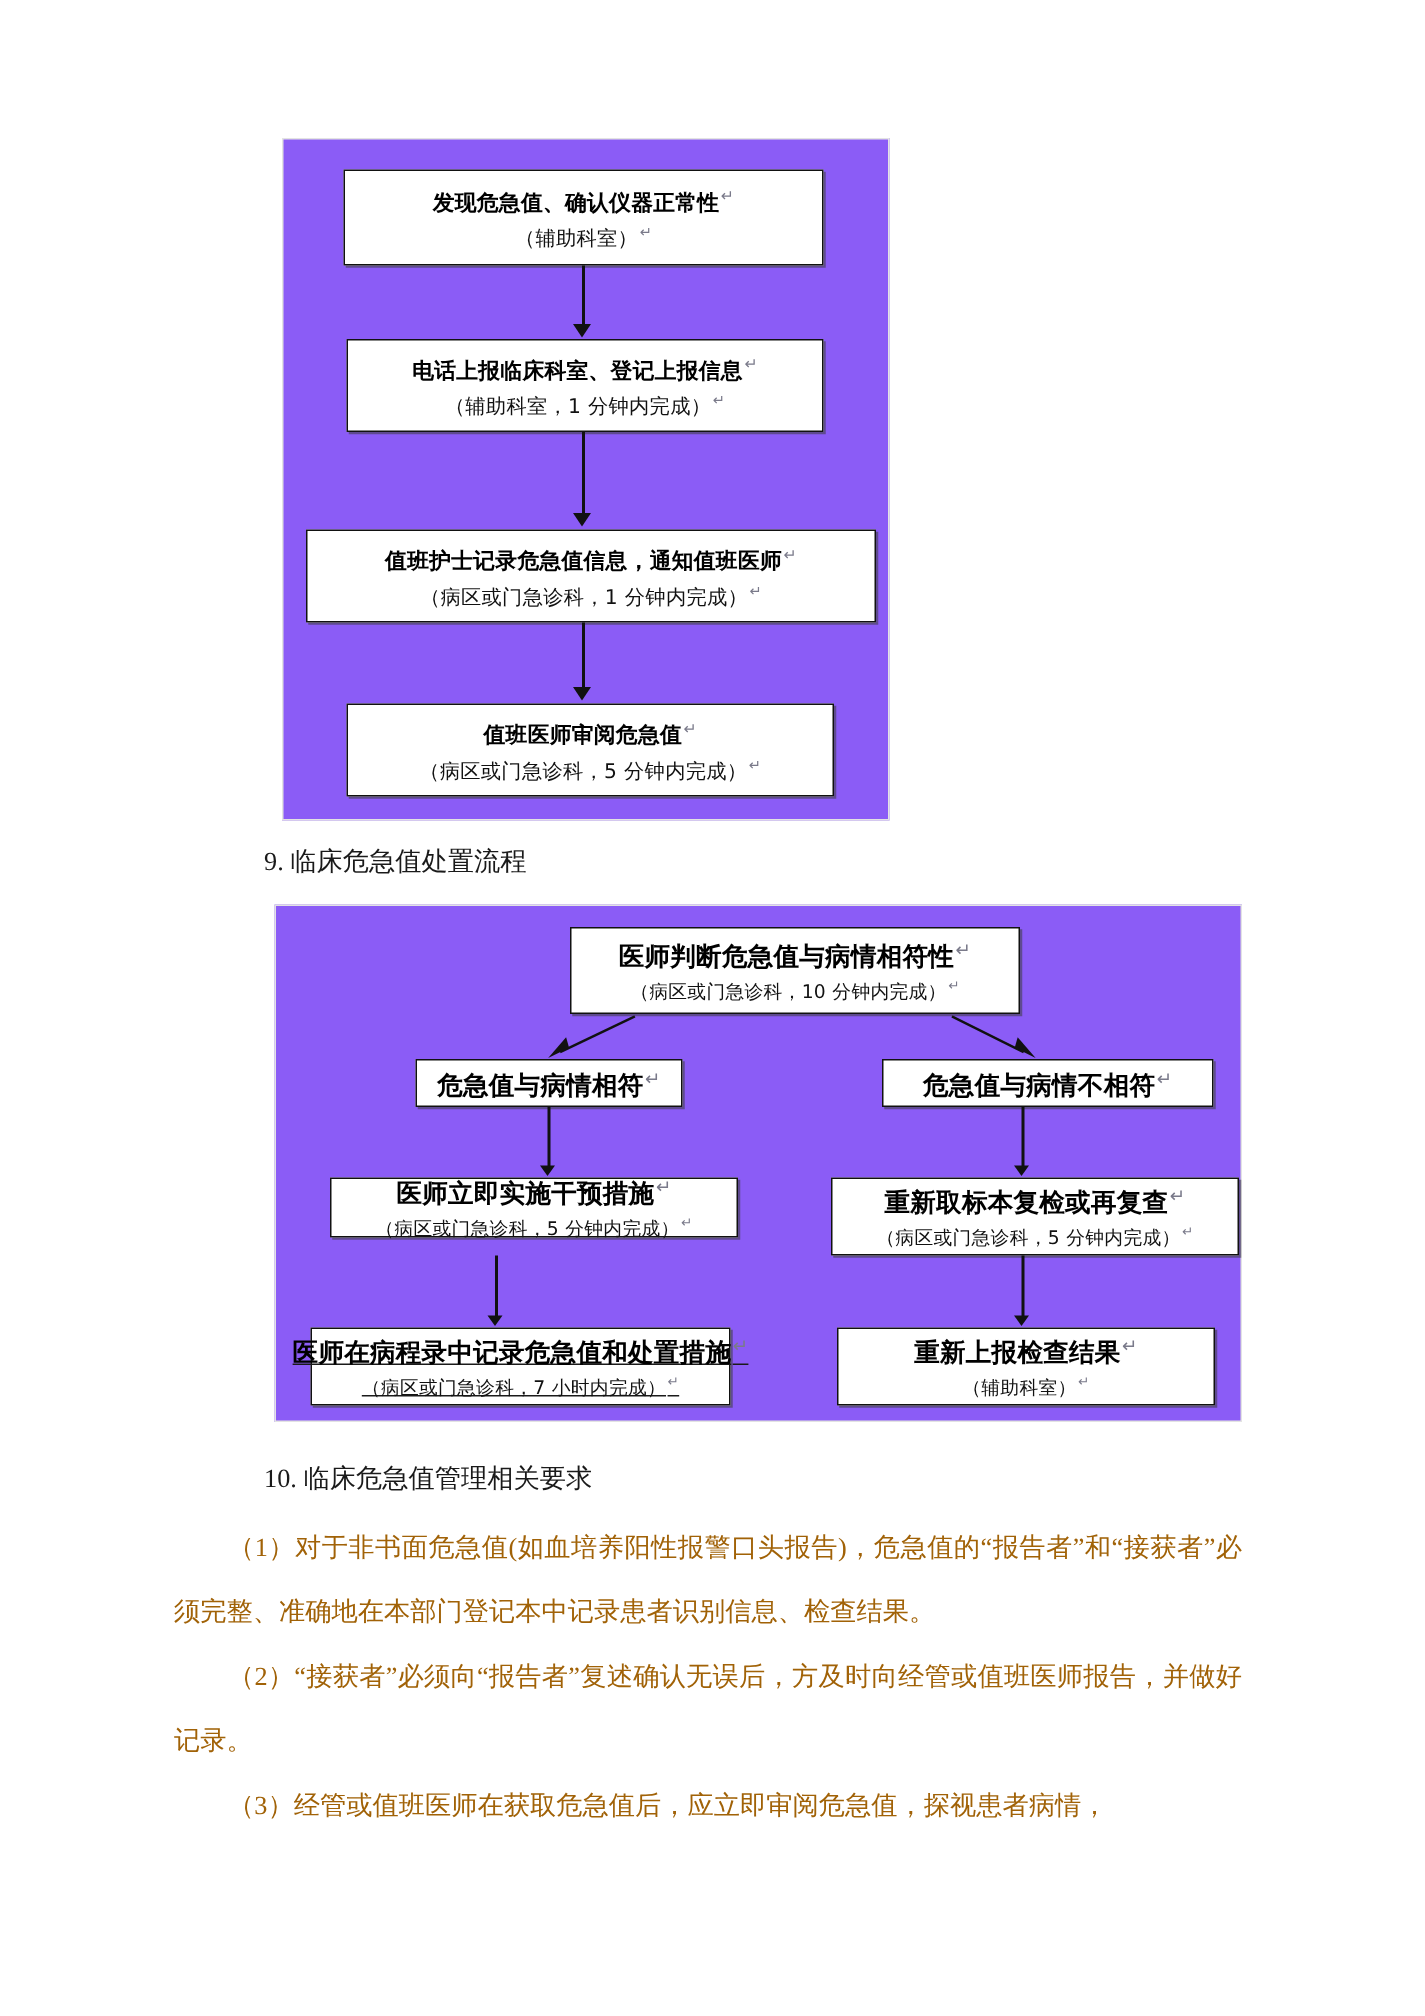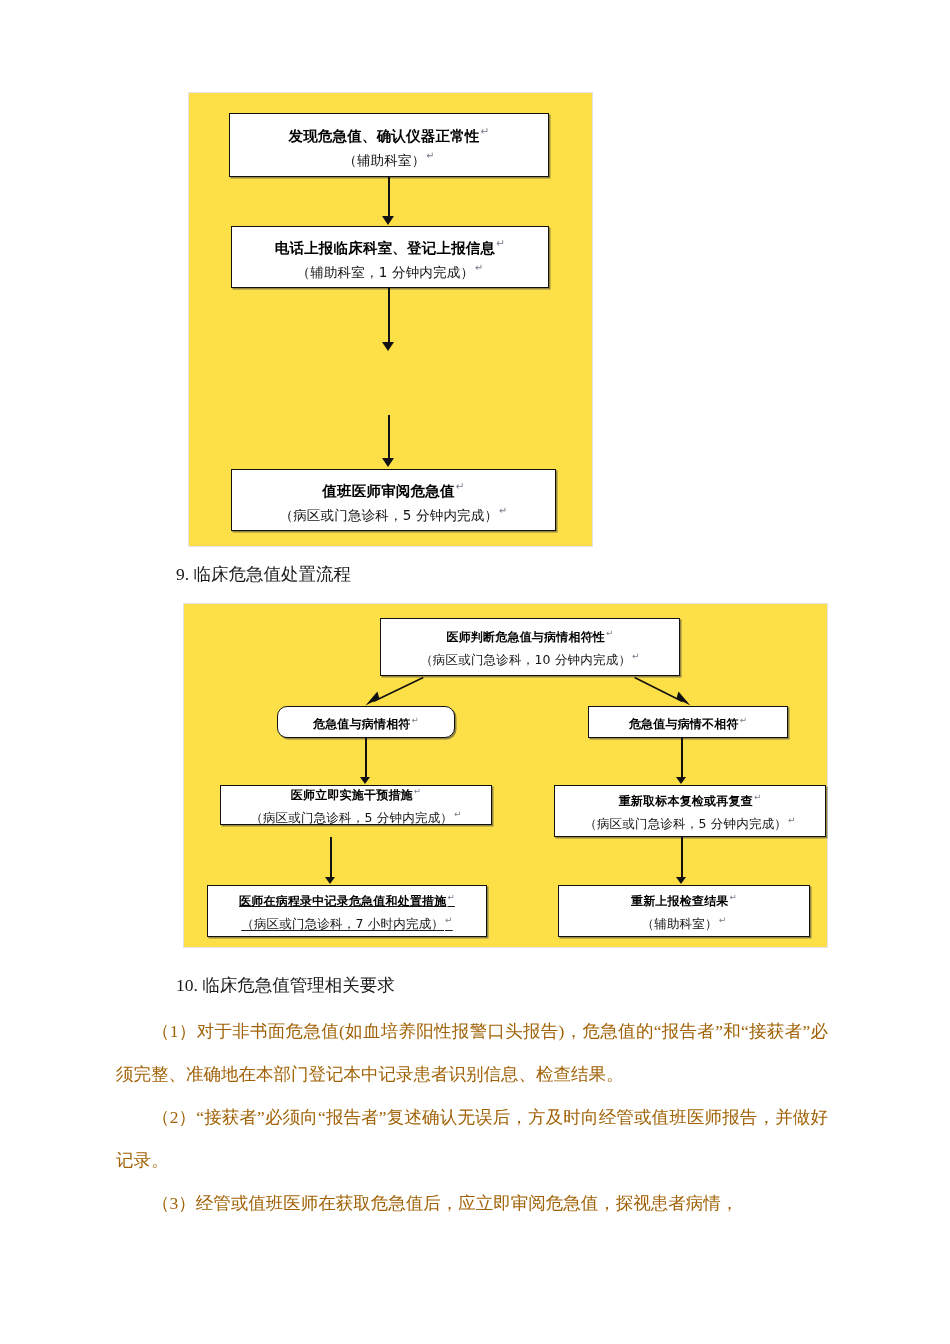--- a/index.html
+++ b/index.html
@@ -13,21 +13,21 @@
     position: relative;
     font-family: "Liberation Serif", "DejaVu Serif", serif;
     color: #1a1a1a;
     overflow: hidden;
   }
 
   
   .fc-container {
     position: absolute;
     border: 1px solid #e3e3e3;
-    background: #fde047;
+    background: #8b5cf6;
     box-sizing: border-box;
     padding-left: 48px;
   }
   #flowchart-one {
     left: 188px;
     top: 92px;
     width: 405px;
     height: 455px;
   }
   #flowchart-two {
@@ -76,26 +76,26 @@
   
   #fc1 .fbox .line1 { font-size: 14.5px; line-height: 20px; }
   #fc1 .fbox .line2 { font-size: 13.5px; line-height: 20px; }
 
   #fc1-box-1 { left: 40px;  top: 20px;  width: 320px; height: 64px; }
   #fc1-box-2 { left: 42px;  top: 133px; width: 318px; height: 62px; justify-content: center; }
   #fc1-box-3 { left: 15px;  top: 260px; width: 380px; height: 62px; }
   #fc1-box-4 { left: 42px;  top: 376px; width: 325px; height: 62px; }
 
   
-  #fc2 .fbox .line1 { font-size: 12px; line-height: 19px; }
+  #fc2 .fbox .line1 { font-size: 17px; line-height: 19px; }
   #fc2 .fbox .line2 { font-size: 12.5px; line-height: 19px; }
 
   #fc2-box-top      { left: 196px; top: 14px;  width: 300px; height: 58px; }
-  #fc2-box-match    { left: 93px;  top: 102px; width: 178px; height: 32px; border-radius: 10px; }
-  #fc2-box-mismatch { left: 404px; top: 102px; width: 200px; height: 32px; text-align: right; }
+  #fc2-box-match    { left: 93px;  top: 102px; width: 178px; height: 32px; }
+  #fc2-box-mismatch { left: 404px; top: 102px; width: 221px; height: 32px; text-align: right; }
   #fc2-box-interv   { left: 36px;  top: 181px; width: 272px; height: 40px; }
   #fc2-box-recheck  { left: 358px; top: 181px; width: 272px; height: 52px; margin-left: 12px; }
   #fc2-box-record   { left: 23px;  top: 281px; width: 280px; height: 52px; text-decoration: underline; }
   #fc2-box-report   { left: 374px; top: 281px; width: 252px; height: 52px; }
 
   
   .vline {
     position: absolute;
     width: 1.8px;
     background: #111111;
@@ -165,20 +165,24 @@
     <div class="arrowhead" style="left:193px; top:123px;"></div>
 
     <div class="fbox" id="fc1-box-2">
       <div class="line1"><span>电话上报临床科室、登记上报信息</span><span class="pilcrow">↵</span></div>
       <div class="line2"><span>（辅助科室，1 分钟内完成）</span><span class="pilcrow">↵</span></div>
     </div>
 
     <div class="vline" style="left:199px; top:195px; height:54px;"></div>
     <div class="arrowhead" style="left:193px; top:249px;"></div>
 
+    <div class="fbox" id="fc1-box-3">
+      <div class="line1"><span>值班护士记录危急值信息，通知值班医师</span><span class="pilcrow">↵</span></div>
+      <div class="line2"><span>（病区或门急诊科，1 分钟内完成）</span><span class="pilcrow">↵</span></div>
+    </div>
 
     <div class="vline" style="left:199px; top:322px; height:43px;"></div>
     <div class="arrowhead" style="left:193px; top:365px;"></div>
 
     <div class="fbox" id="fc1-box-4">
       <div class="line1"><span>值班医师审阅危急值</span><span class="pilcrow">↵</span></div>
       <div class="line2"><span>（病区或门急诊科，5 分钟内完成）</span><span class="pilcrow">↵</span></div>
     </div>
 
   </div>

